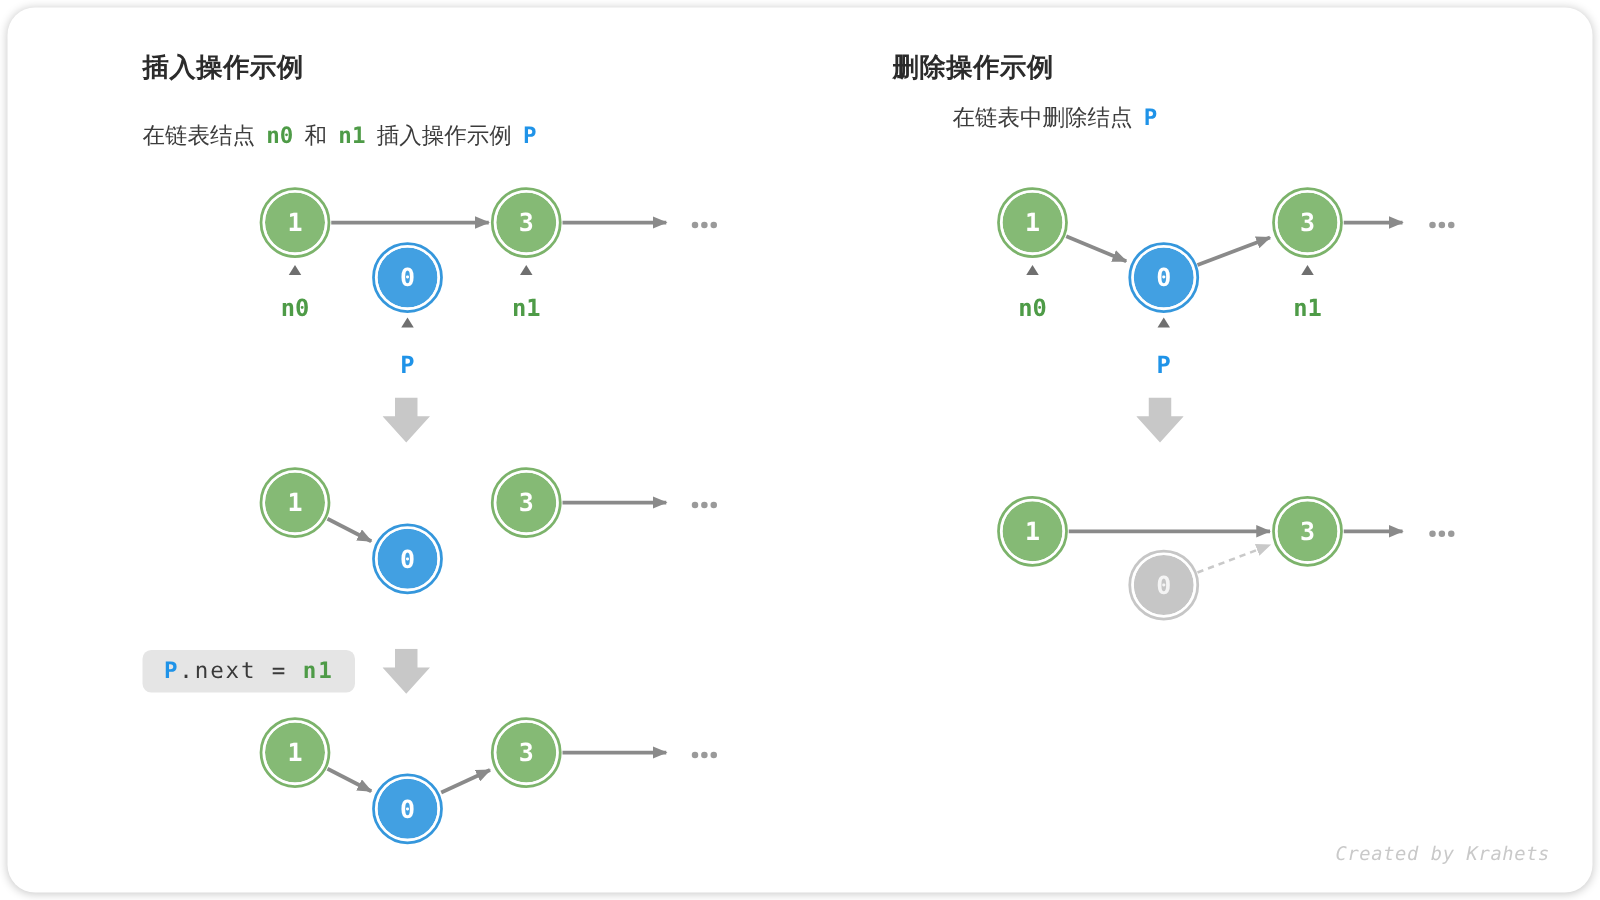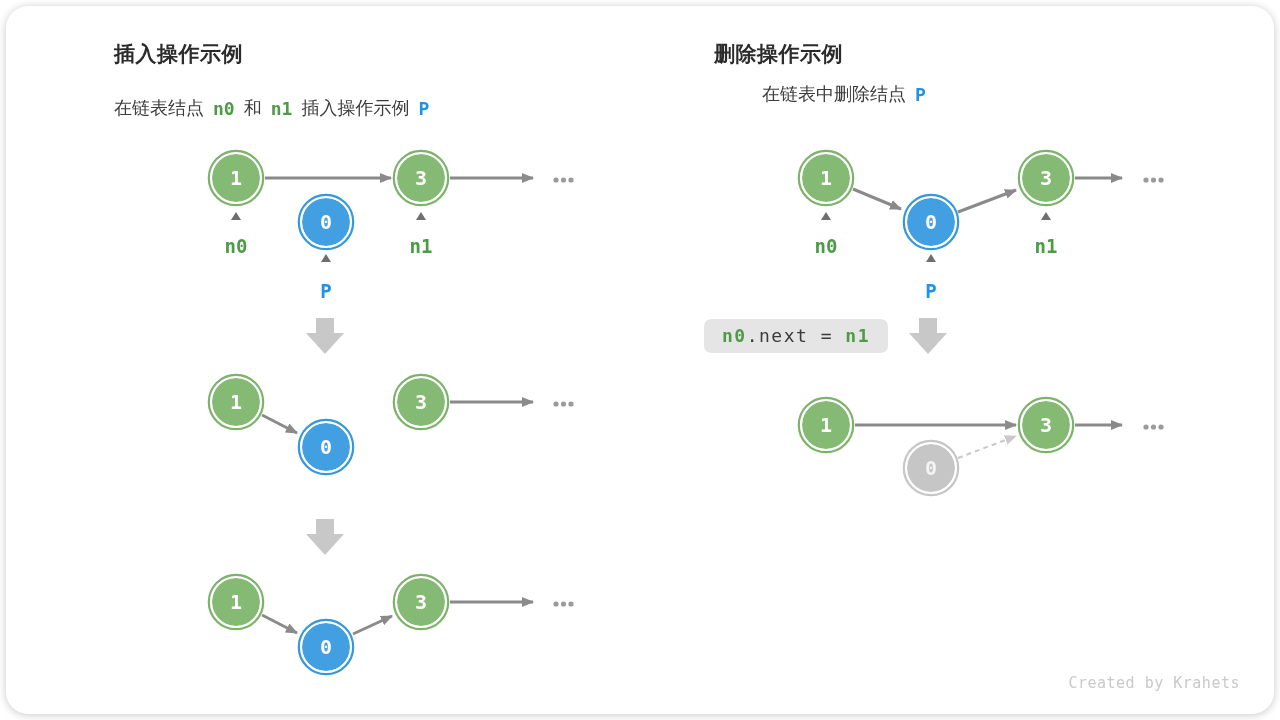--- a/index.html
+++ b/index.html
@@ -31,21 +31,21 @@
   .arrow{stroke:var(--arrow);stroke-width:3;fill:none;}
   .arrow.dashed{stroke:var(--arrow-faded);stroke-width:2;stroke-dasharray:5 4;}
   .mk{fill:var(--arrow);}
   .mkf{fill:var(--arrow-faded);}
   .dots circle{fill:#9a9a9a;}
   .caret{fill:#6f6f6f;}
   .plabel{font-family:"DejaVu Sans Mono","Liberation Mono",monospace;font-size:19px;font-weight:bold;text-anchor:middle;}
   .plabel.green{fill:var(--green-text);}
   .plabel.blue{fill:var(--blue-text);}
   .credit{position:absolute;right:40px;top:674px;font-family:"DejaVu Sans Mono","Liberation Mono",monospace;
-          font-size:15px;color:#c9c9c9;letter-spacing:.5px;z-index:2;}
+          font-size:15px;color:#c9c9c9;letter-spacing:.5px;z-index:2;font-style:italic;}
 </style>
 </head>
 <body>
 
 <div class="stage">
   <div class="card"></div>
 
   <div class="title" style="left:114px;top:40px;">插入操作示例</div>
   <div class="subtitle" style="left:114px;top:96px;">
     <span>在链表结点</span>
@@ -149,20 +149,23 @@
         <circle class="white-ring" r="25"></circle>
         <circle class="ring" r="27.2"></circle>
       <text class="num" y="7">3</text>
     </g>
   </svg>
 
   <svg class="block-arrow" style="left:306px;top:318px;" width="38" height="37" viewBox="0 0 38 37">
     <path d="M10 0 H28 V15 H38 L19 36 L0 15 H10 Z"></path>
   </svg>
 
+  <div class="codebox" style="left:114px;top:520px;width:170px;">
+    <span class="blue">P</span><span>.next = </span><span class="green">n1</span>
+  </div>
   <svg class="block-arrow" style="left:306px;top:519px;" width="38" height="37" viewBox="0 0 38 37">
     <path d="M10 0 H28 V15 H38 L19 36 L0 15 H10 Z"></path>
   </svg>
 
   <div class="title" style="left:714px;top:40px;">删除操作示例</div>
   <div class="subtitle" style="left:714px;top:82px;margin-left:48px;">
     <span>在链表中删除结点</span>
       <span class="mono blue">P</span>
   </div>
 
@@ -222,21 +225,18 @@
       <text class="num" y="7">3</text>
     </g>
     <g class="node gray" transform="translate(241,338)">
       <circle class="disc" r="24"></circle>
         <circle class="white-ring" r="25"></circle>
         <circle class="ring" r="27.2"></circle>
       <text class="num" y="7">0</text>
     </g>
   </svg>
 
-  <div class="codebox" style="left:704px;top:319px;width:184px;">
-    <span class="green">n0</span><span>.next = </span><span class="green">n1</span>
-  </div>
   <svg class="block-arrow" style="left:909px;top:318px;" width="38" height="37" viewBox="0 0 38 37">
     <path d="M10 0 H28 V15 H38 L19 36 L0 15 H10 Z"></path>
   </svg>
 
   <div class="credit">Created by Krahets</div>
 </div>
 
 </body></html>

